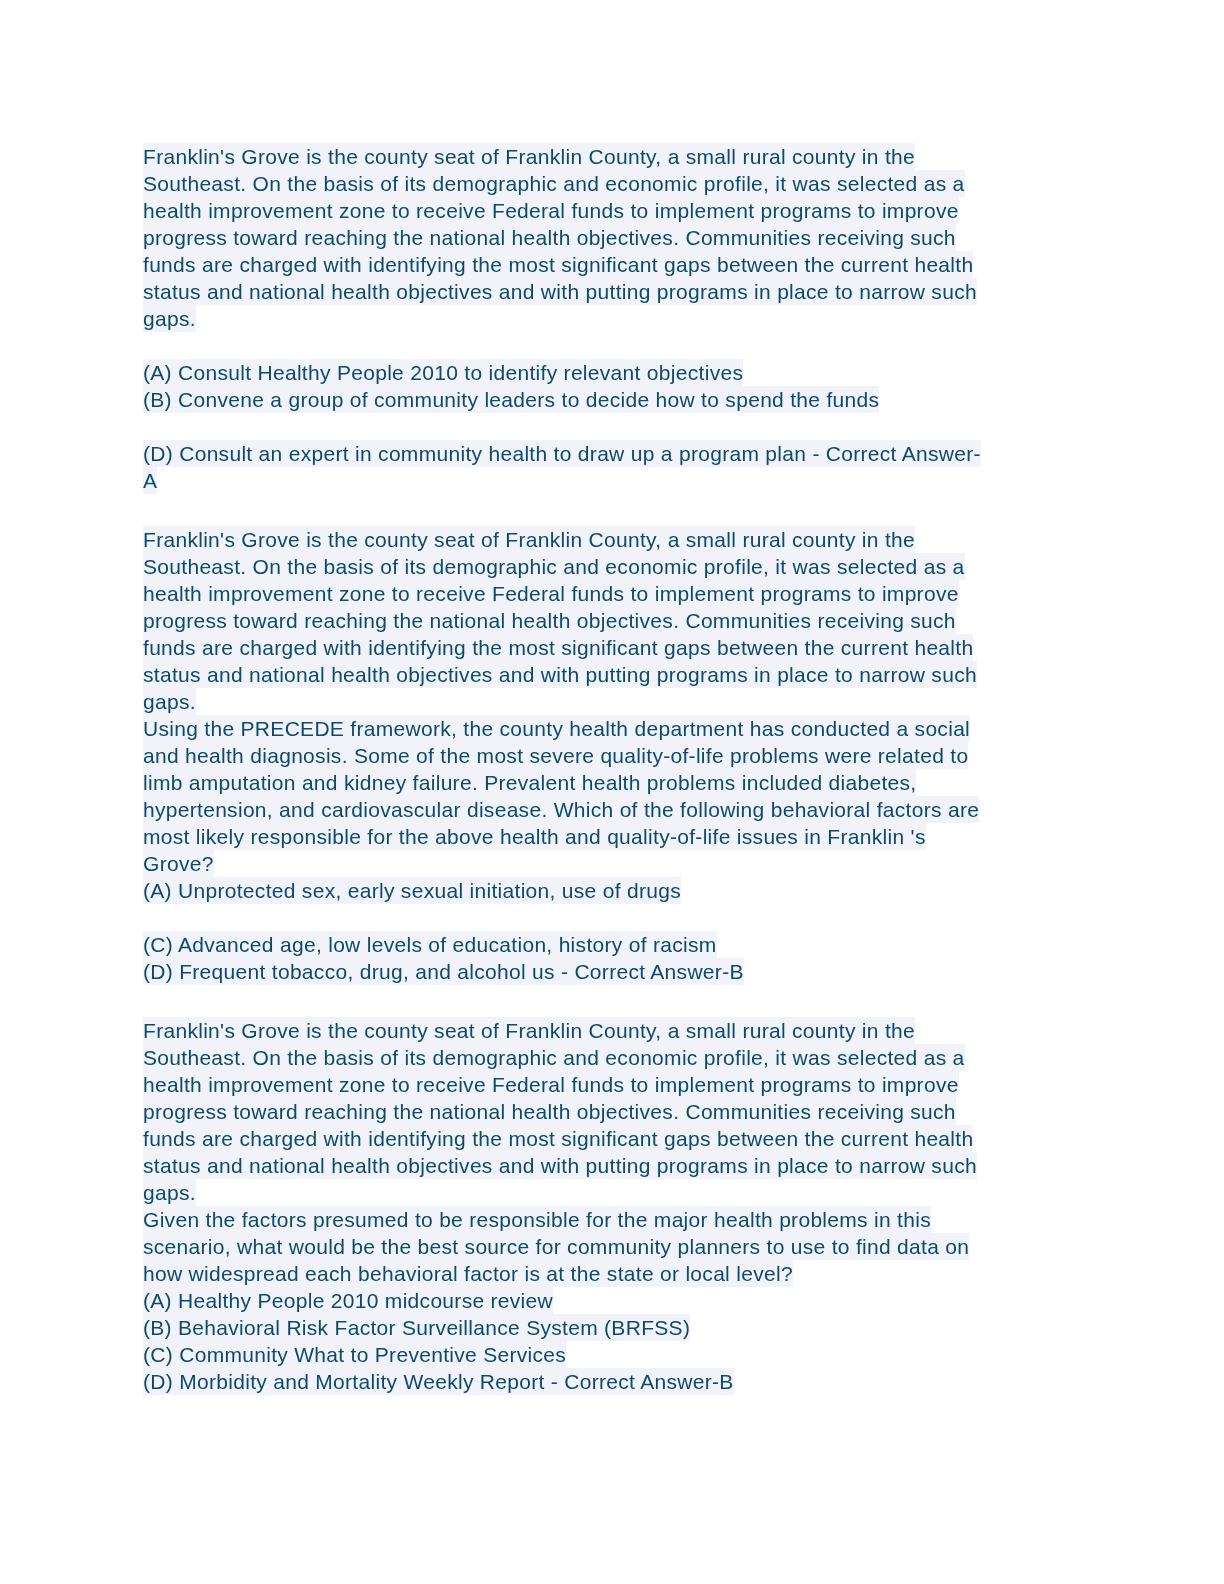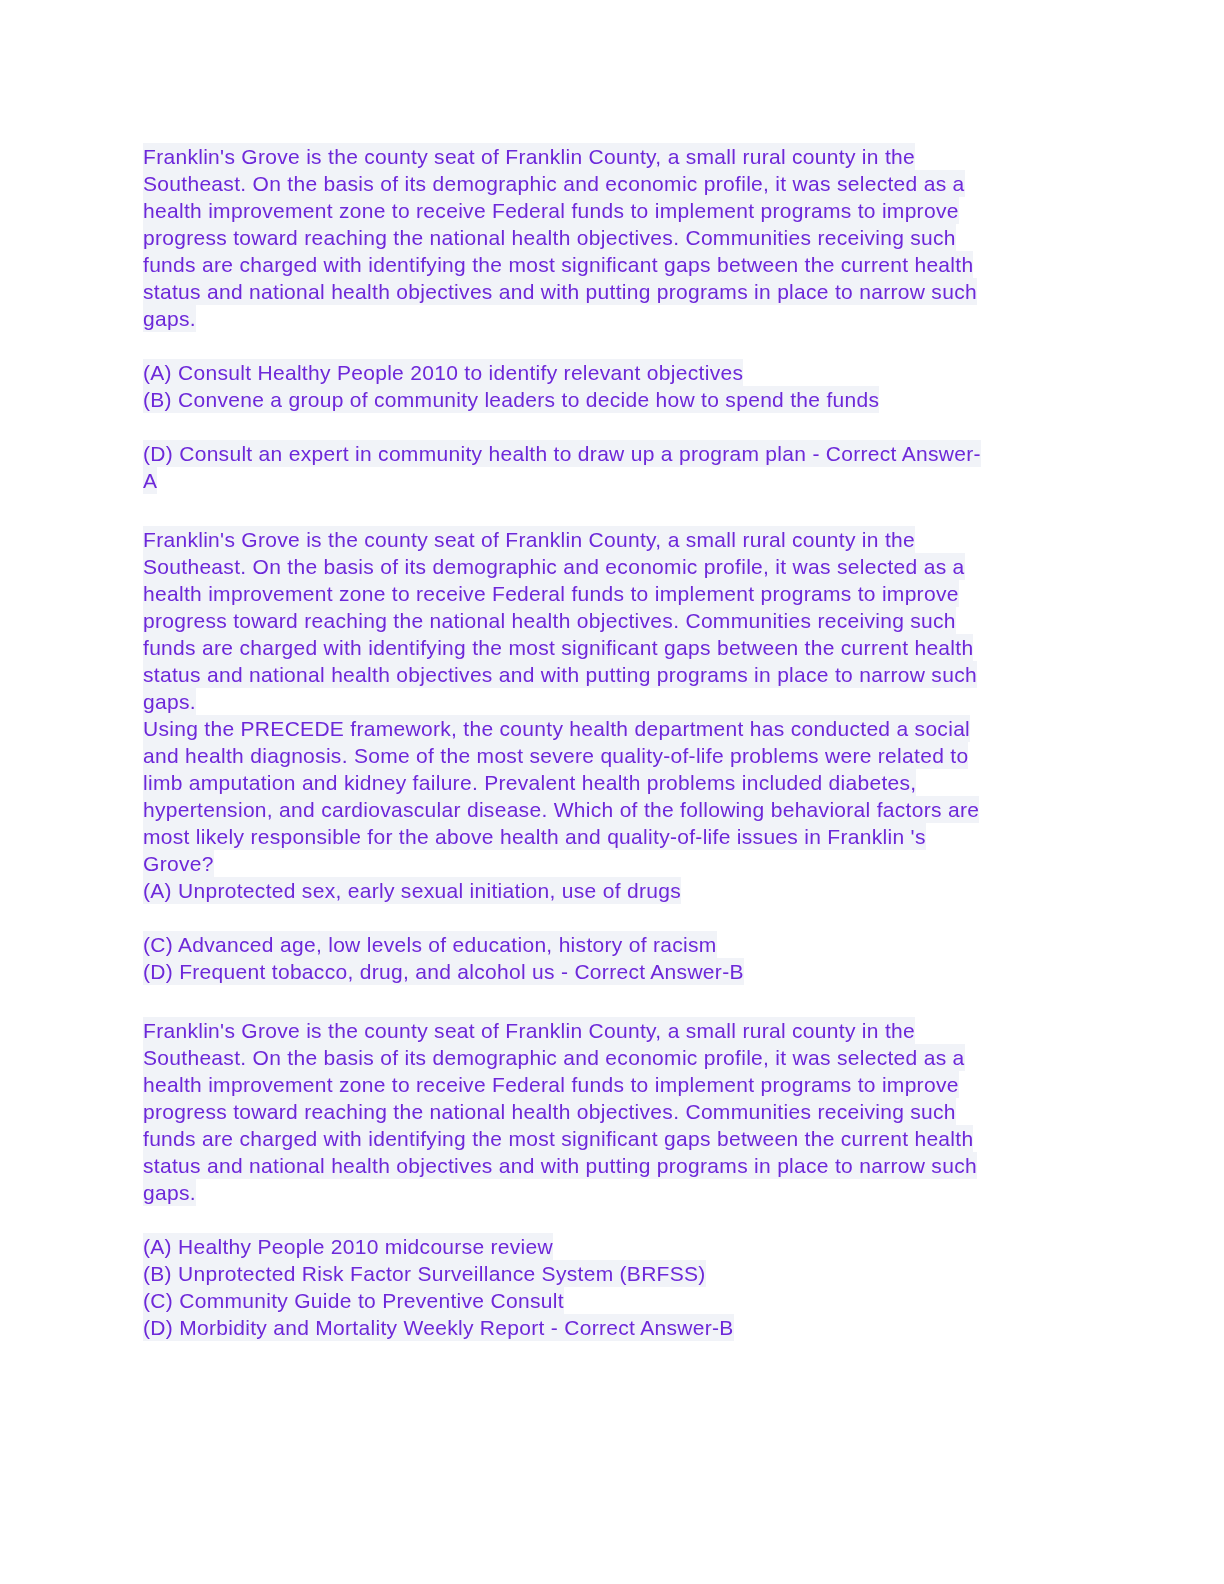--- a/index.html
+++ b/index.html
@@ -23,21 +23,21 @@
   }
   .content {
     position: absolute;
     left: 143px;
     top: 143px;
     width: 846px;
     font-family: "Liberation Sans", sans-serif;
     font-size: 21px;
     line-height: 27px;
     letter-spacing: 0.3px;
-    color: #6d28d9;
+    color: #0c4a6e;
   }
   .question-block {
     margin: 0 0 32px 0;
   }
   .hl {
     background-color: #f1f3f8;
     padding: 2px 0;
     box-decoration-break: clone;
     -webkit-box-decoration-break: clone;
   }
@@ -61,21 +61,21 @@
       <span class="hl">Franklin's Grove is the county seat of Franklin County, a small rural county in the Southeast. On the basis of its demographic and economic profile, it was selected as a health improvement zone to receive Federal funds to implement programs to improve progress toward reaching the national health objectives. Communities receiving such funds are charged with identifying the most significant gaps between the current health status and national health objectives and with putting programs in place to narrow such gaps.</span><br>
       <span class="hl">Using the PRECEDE framework, the county health department has conducted a social and health diagnosis. Some of the most severe quality-of-life problems were related to limb amputation and kidney failure. Prevalent health problems included diabetes, hypertension, and cardiovascular disease. Which of the following behavioral factors are most likely responsible for the above health and quality-of-life issues in Franklin 's Grove?</span><br>
       <span class="hl">(A) Unprotected sex, early sexual initiation, use of drugs</span><br>
       <br>
       <span class="hl">(C) Advanced age, low levels of education, history of racism</span><br>
       <span class="hl">(D) Frequent tobacco, drug, and alcohol us - Correct Answer-B</span>
     </div>
 
     <div class="question-block">
       <span class="hl">Franklin's Grove is the county seat of Franklin County, a small rural county in the Southeast. On the basis of its demographic and economic profile, it was selected as a health improvement zone to receive Federal funds to implement programs to improve progress toward reaching the national health objectives. Communities receiving such funds are charged with identifying the most significant gaps between the current health status and national health objectives and with putting programs in place to narrow such gaps.</span><br>
-      <br>
+      <span class="hl">Given the factors presumed to be responsible for the major health problems in this scenario, what would be the best source for community planners to use to find data on how widespread each behavioral factor is at the state or local level?</span><br>
       <span class="hl">(A) Healthy People 2010 midcourse review</span><br>
-      <span class="hl">(B) Unprotected Risk Factor Surveillance System (BRFSS)</span><br>
-      <span class="hl">(C) Community Guide to Preventive Consult</span><br>
+      <span class="hl">(B) Behavioral Risk Factor Surveillance System (BRFSS)</span><br>
+      <span class="hl">(C) Community What to Preventive Services</span><br>
       <span class="hl">(D) Morbidity and Mortality Weekly Report - Correct Answer-B</span>
     </div>
 
   </div>
 </div>
 
 </body></html>

